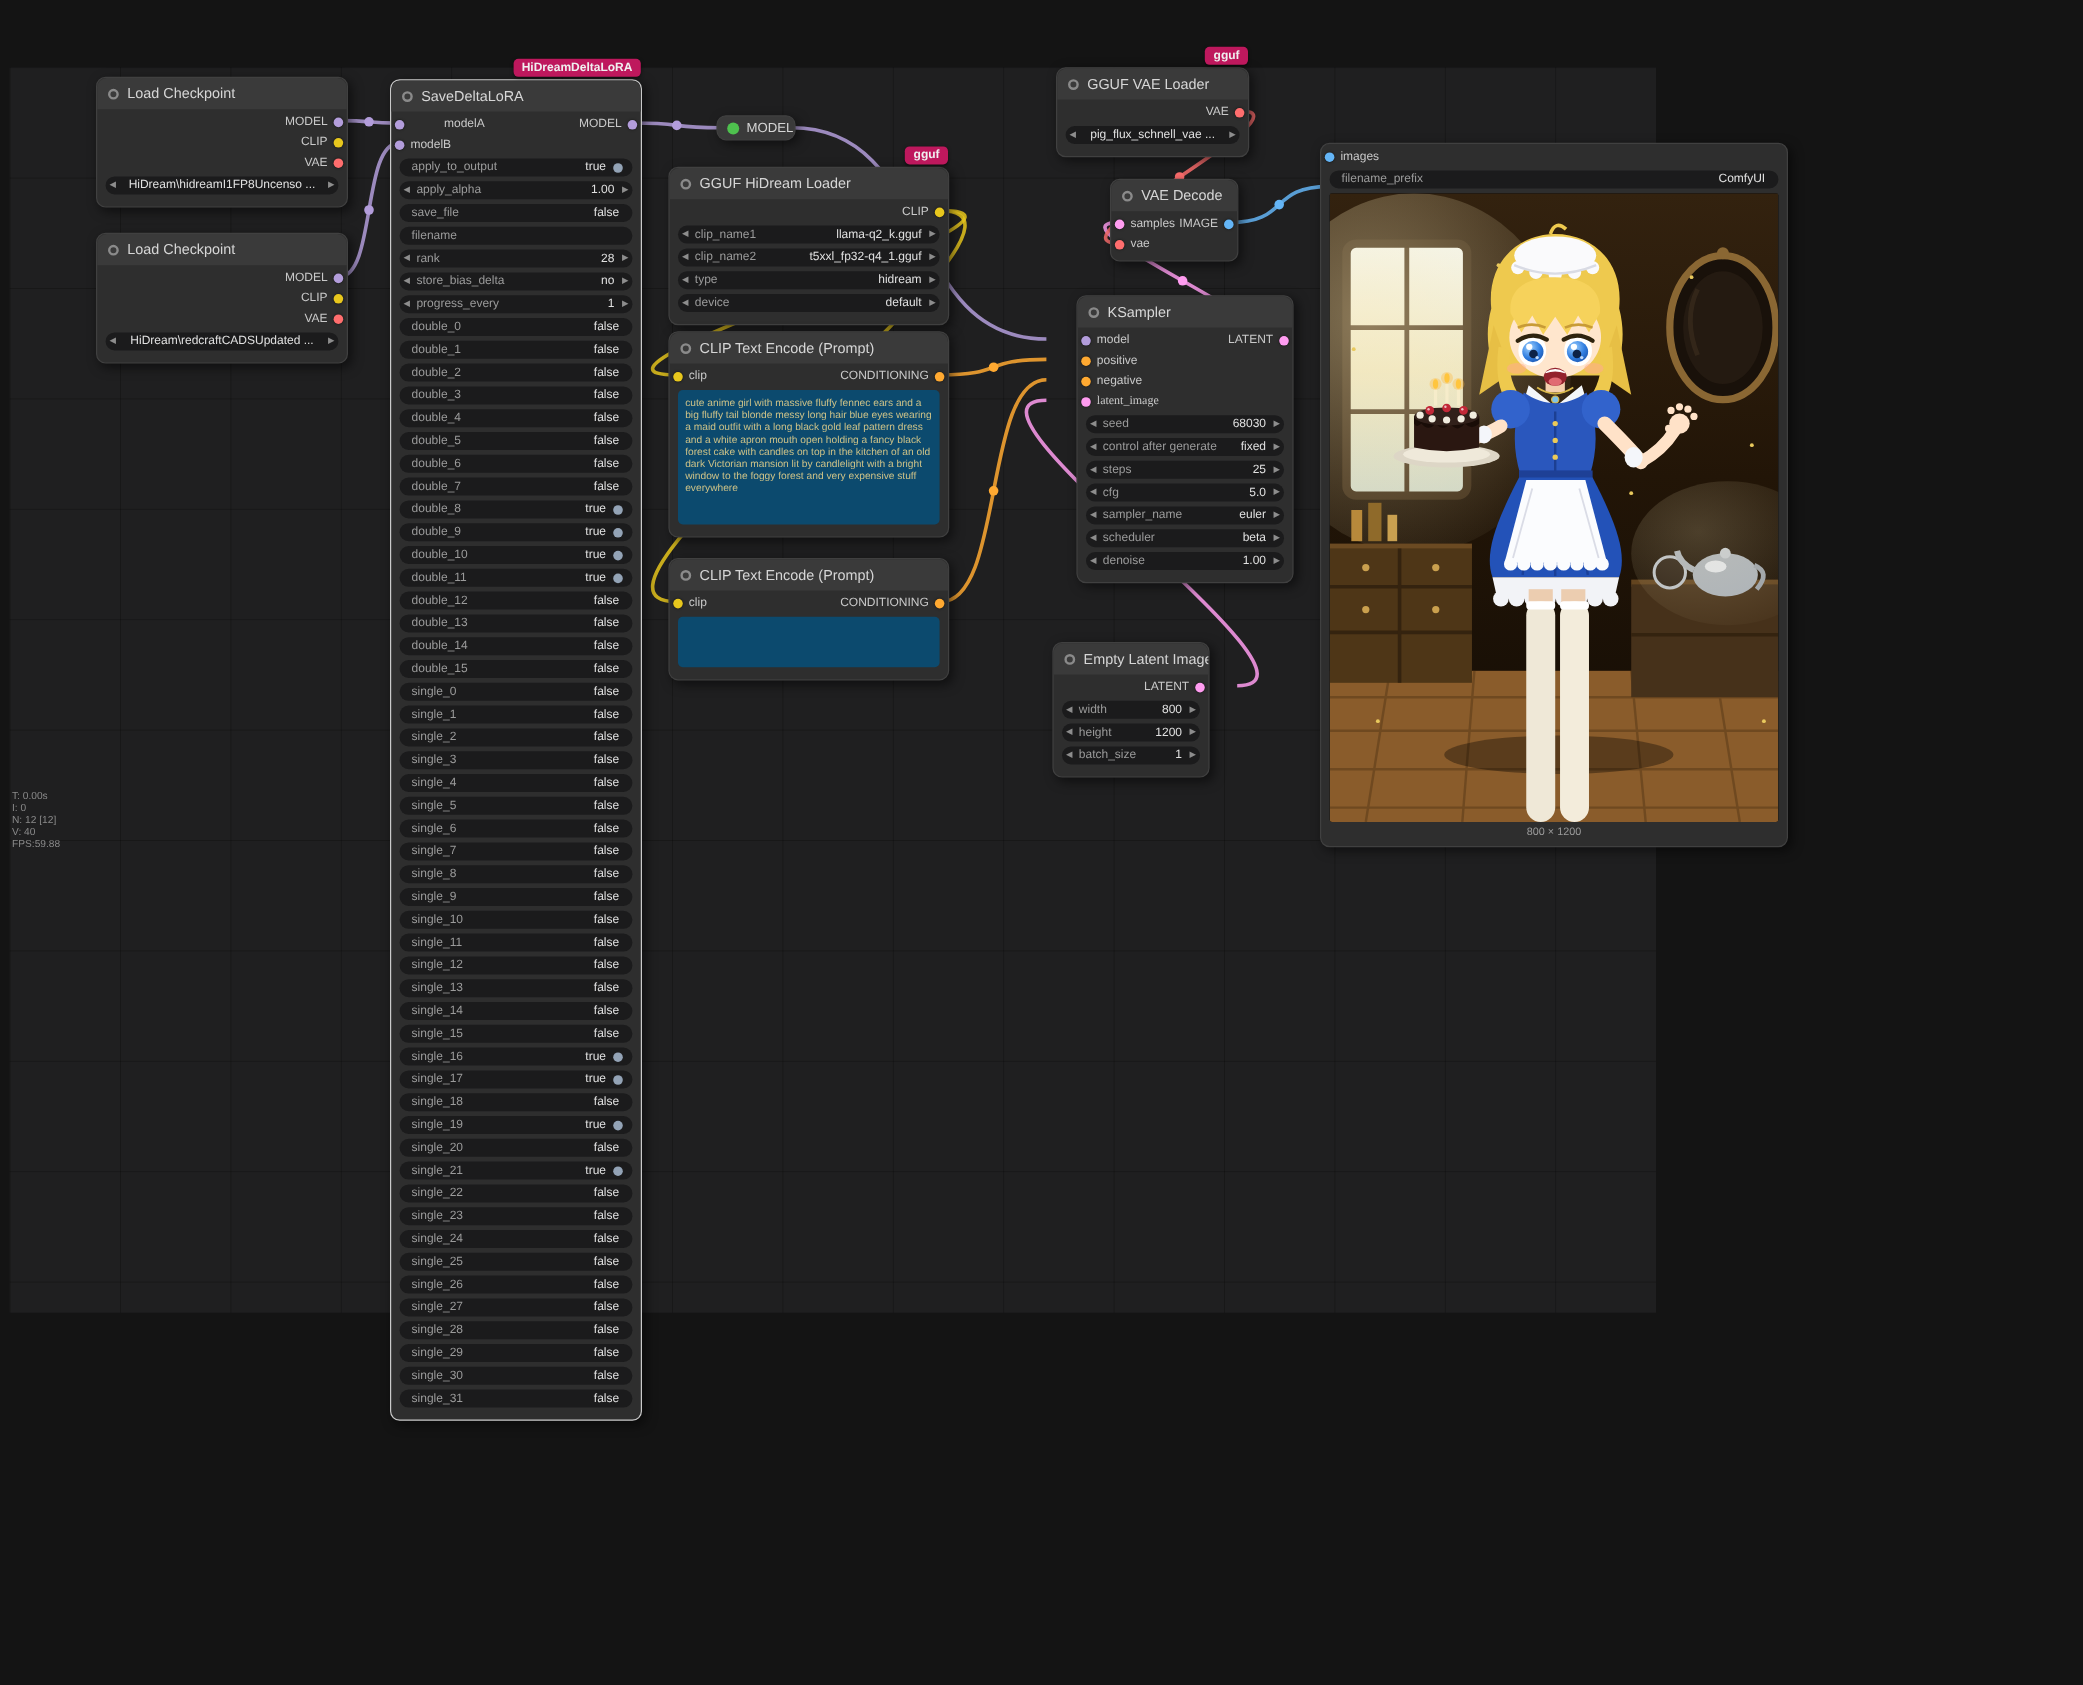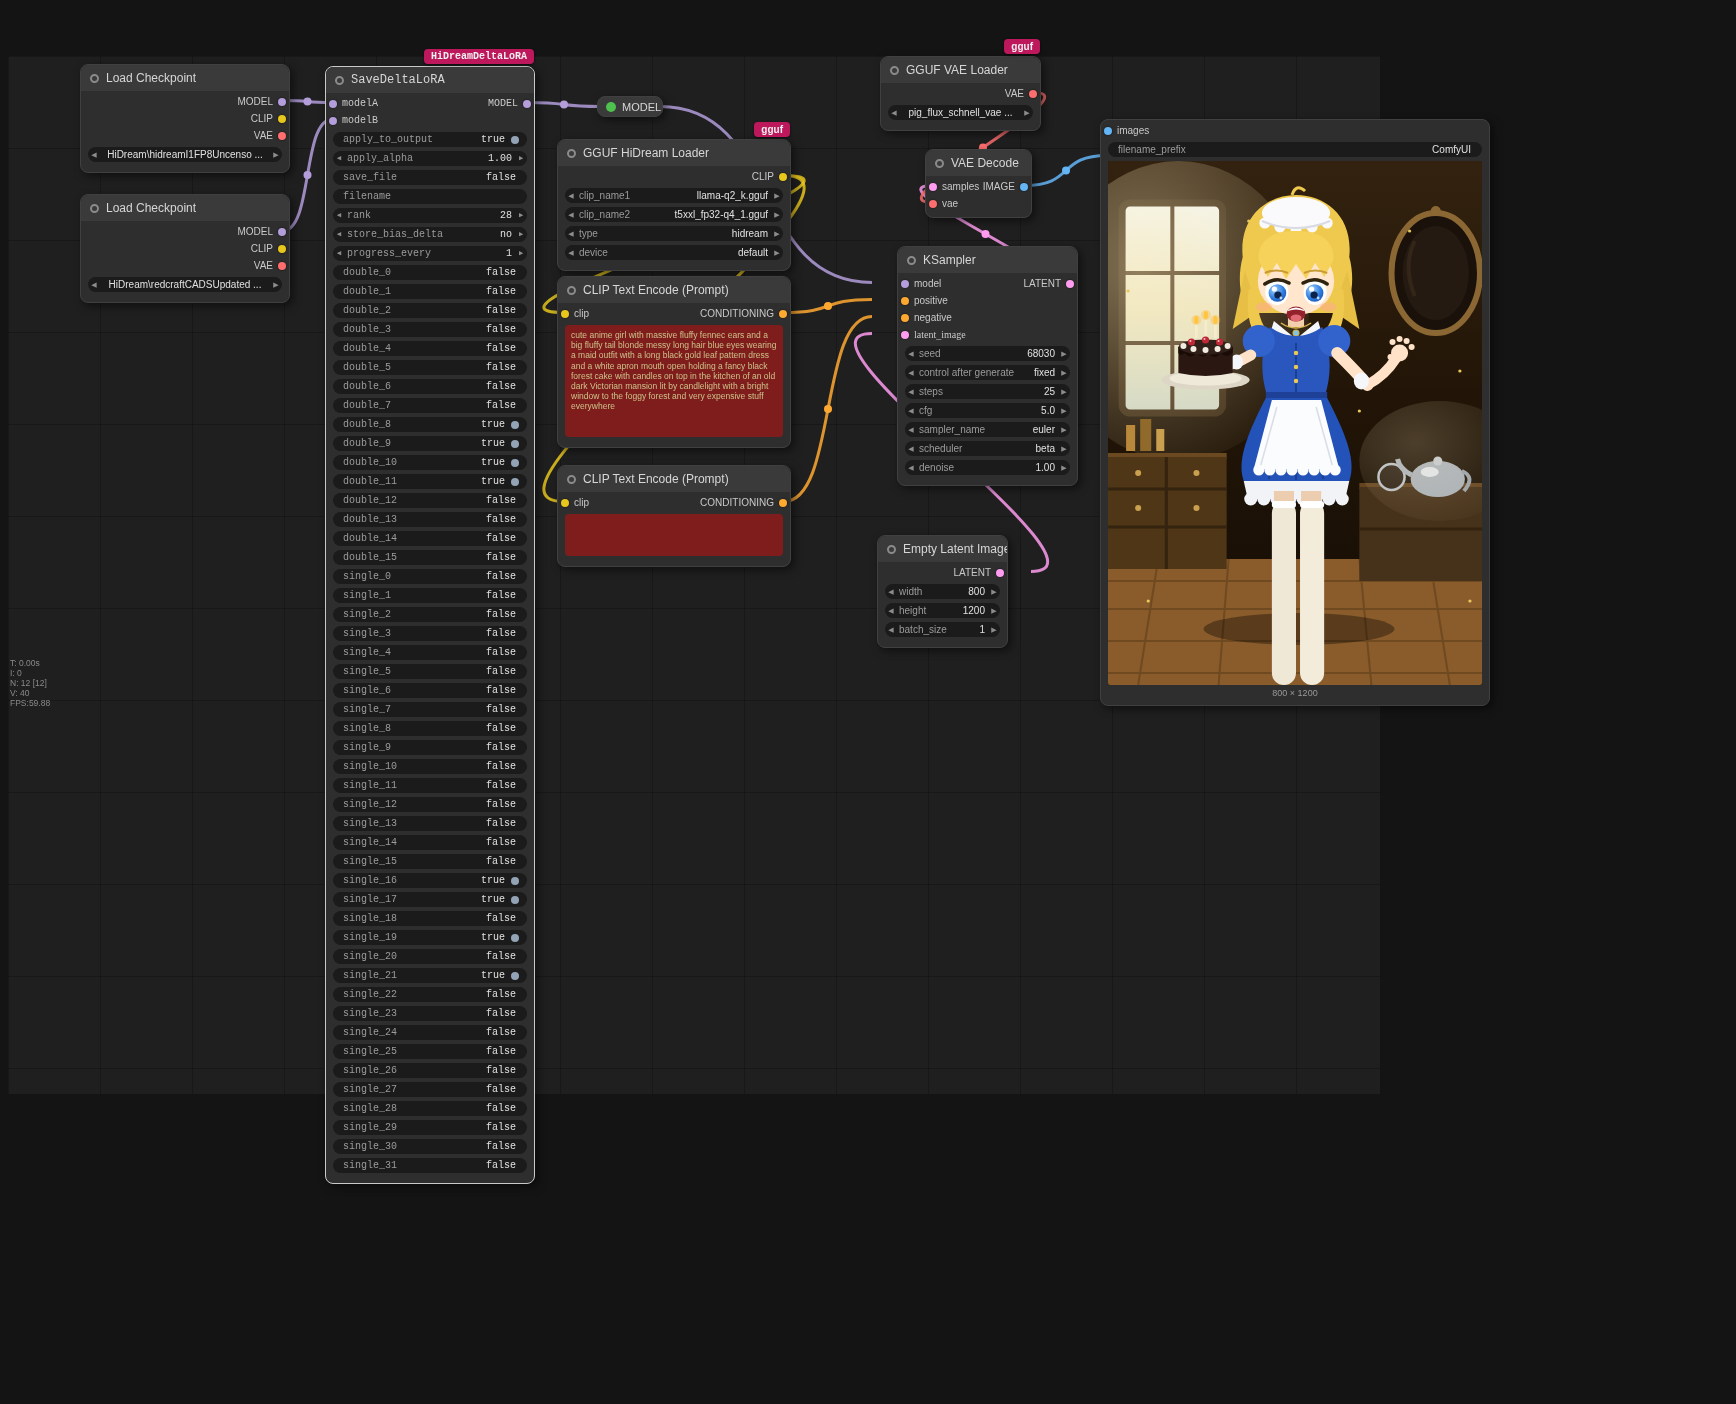--- a/index.html
+++ b/index.html
@@ -33,21 +33,21 @@
   .widgets{padding:3px 7px 1px}
   .widget{height:15px;margin-bottom:4px;background:#1b1b1c;border-radius:8px;display:flex;align-items:center;
     font-size:10px;line-height:15px;overflow:hidden;white-space:nowrap}
   .widget .arrow{flex:0 0 12px;text-align:center;font-size:7px;color:#8d8d8d}
   .widget .wlabel{color:#9b9b9b;padding:0 2px;overflow:hidden;text-overflow:ellipsis}
   .widget .spacer{flex:1}
   .widget .wvalue{color:#e0e0e0;padding:0 3px;overflow:hidden}
   .widget.toggle,.widget.text{padding:0 8px}
   .widget.combo_value .wvalue{flex:1;text-align:center;text-overflow:ellipsis}
   .toggledot{width:8px;height:8px;border-radius:50%;background:#93a3b6;flex:0 0 auto;margin-left:3px}
-  .wtext{margin-bottom:4px;background:#7f1d1d;border-radius:4px;padding:5px 6px;font-size:8.5px;line-height:1.2;
+  .wtext{margin-bottom:4px;background:#0c4a6e;border-radius:4px;padding:5px 6px;font-size:8.5px;line-height:1.2;
     color:#cdc288;overflow:hidden;white-space:pre-wrap;word-break:break-word}
   .wimage{margin-bottom:2px;border-radius:2px;overflow:hidden;background:#0c0c0c}
   .wimage svg{display:block;width:100%;height:100%}
   .wcaption{height:12px;text-align:center;font-size:9px;color:#9a9a9a;line-height:12px}
   #stats{position:absolute;left:10px;top:658px;z-index:20;color:#8a8a8a;font-size:8.5px;line-height:10px}
 </style>
 </head>
 <body>
 
 <div class="viewport">
@@ -126,28 +126,28 @@
           </div>
         </div>
         <div class="widgets">
           <div class="widget combo_value">
             <span class="arrow">◀</span>
             <span class="wvalue">HiDream\redcraftCADSUpdated ...</span>
             <span class="arrow">▶</span>
           </div>
         </div>
       </div>
-      <div class="node selected" style="left: 325px; top: 66px; width: 210px; font-family: Liberation Mono, monospace;">
+      <div class="node selected" style="left: 325px; top: 66px; width: 210px;">
         <div class="badge">HiDreamDeltaLoRA</div>
         <div class="titlebar">
           <span class="tdot"></span>
           <span class="title">SaveDeltaLoRA</span>
         </div>
         <div class="slots" style="height: 34px;">
-          <div class="slot in" style="top: 0px;">
+          <div class="slot in" style="top: 0px; gap: 28px;">
             <span class="sdot" style="background: rgb(179, 157, 219);"></span>
             <span class="slabel">modelA</span>
           </div>
           <div class="slot in" style="top: 17px;">
             <span class="sdot" style="background: rgb(179, 157, 219);"></span>
             <span class="slabel">modelB</span>
           </div>
           <div class="slot out" style="top: 0px;">
             <span class="slabel">MODEL</span>
             <span class="sdot" style="background: rgb(179, 157, 219);"></span>

